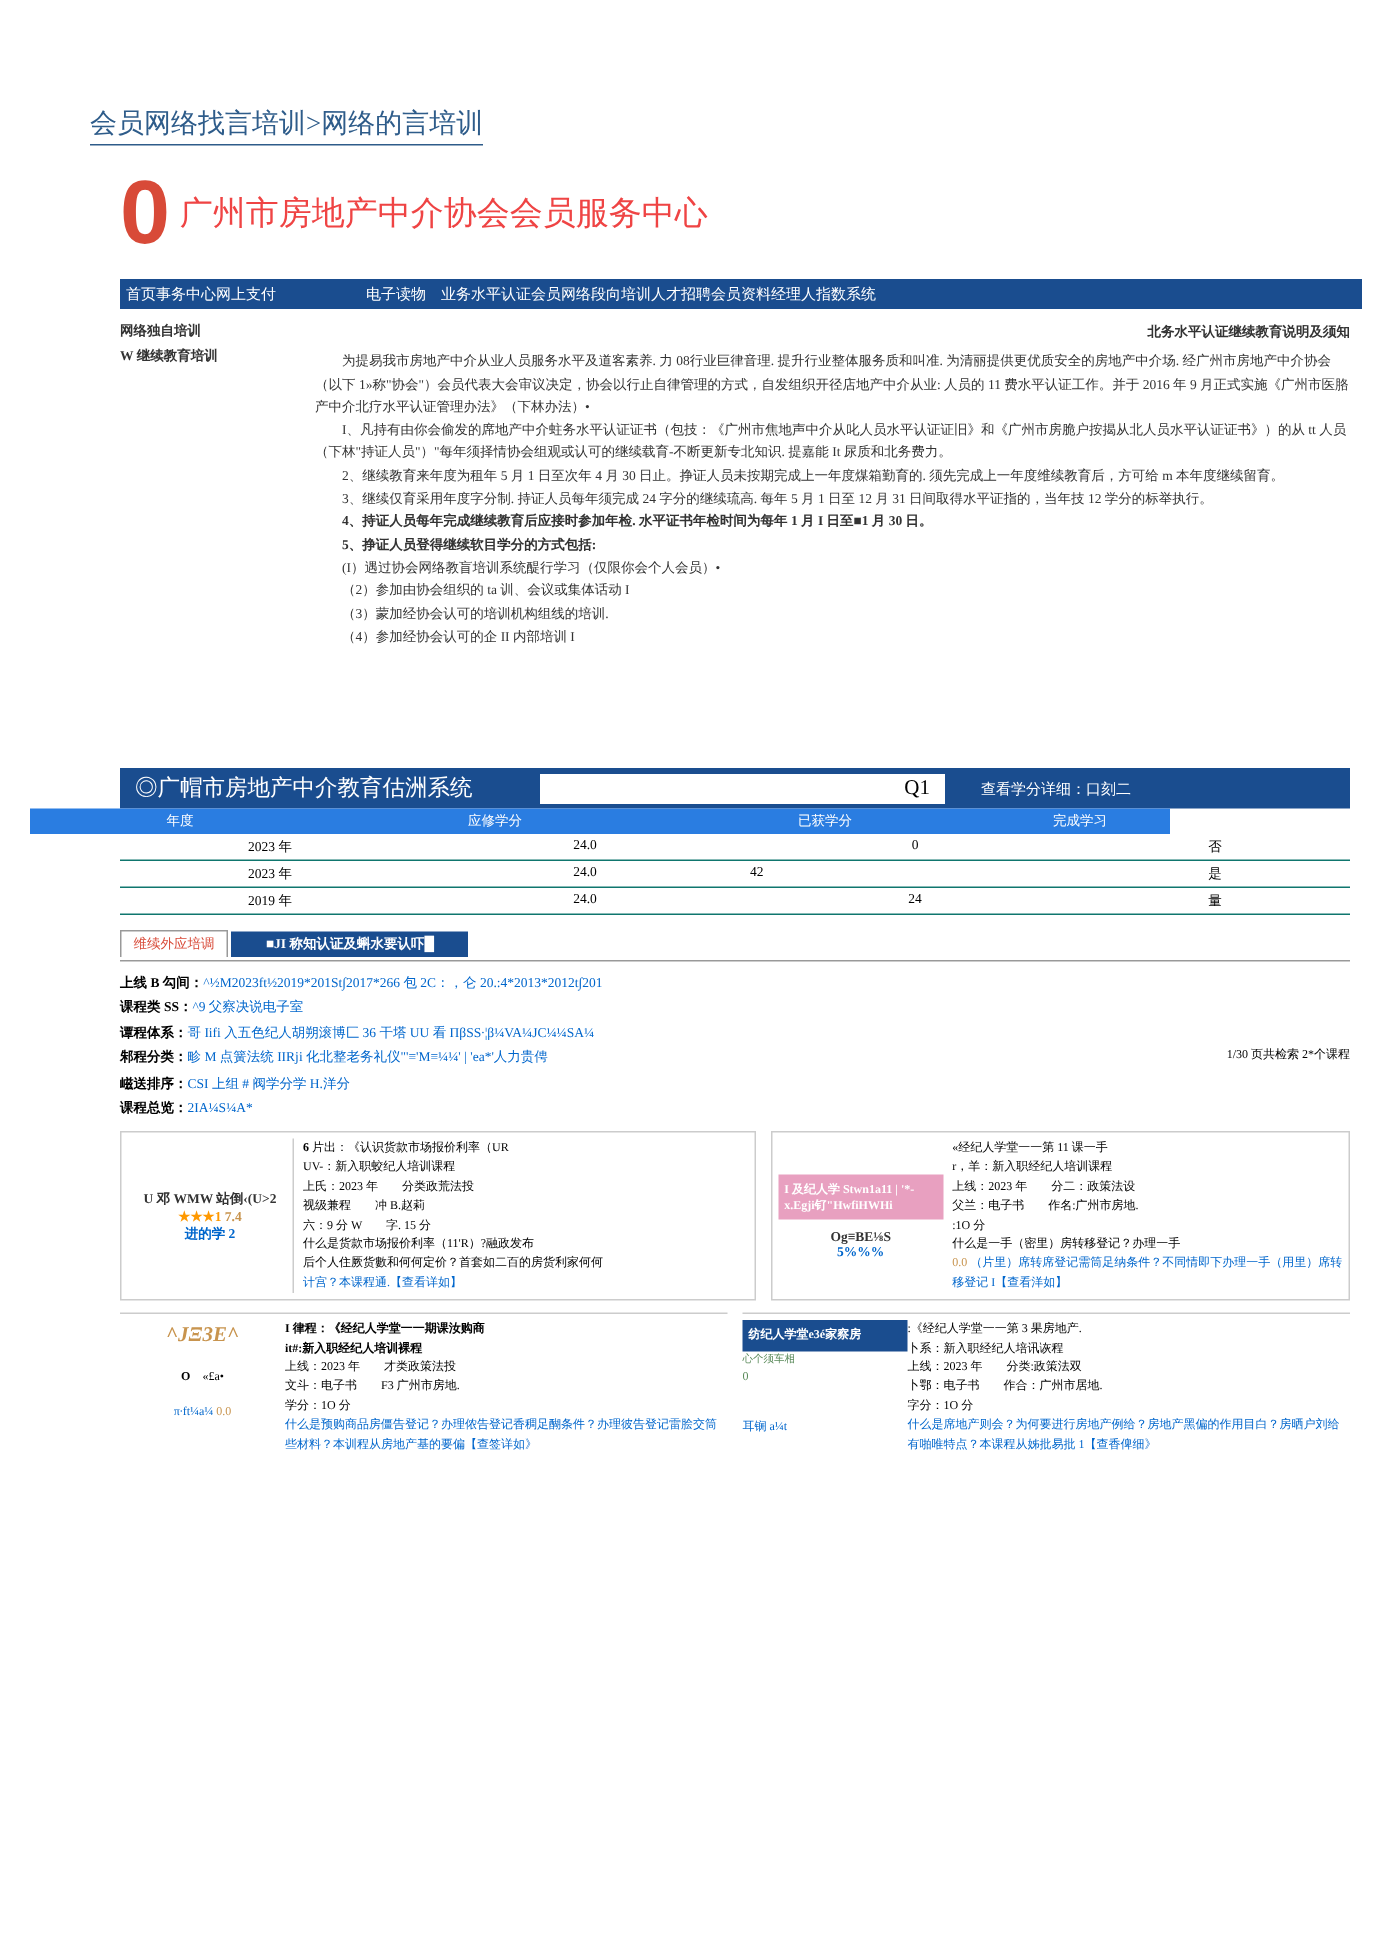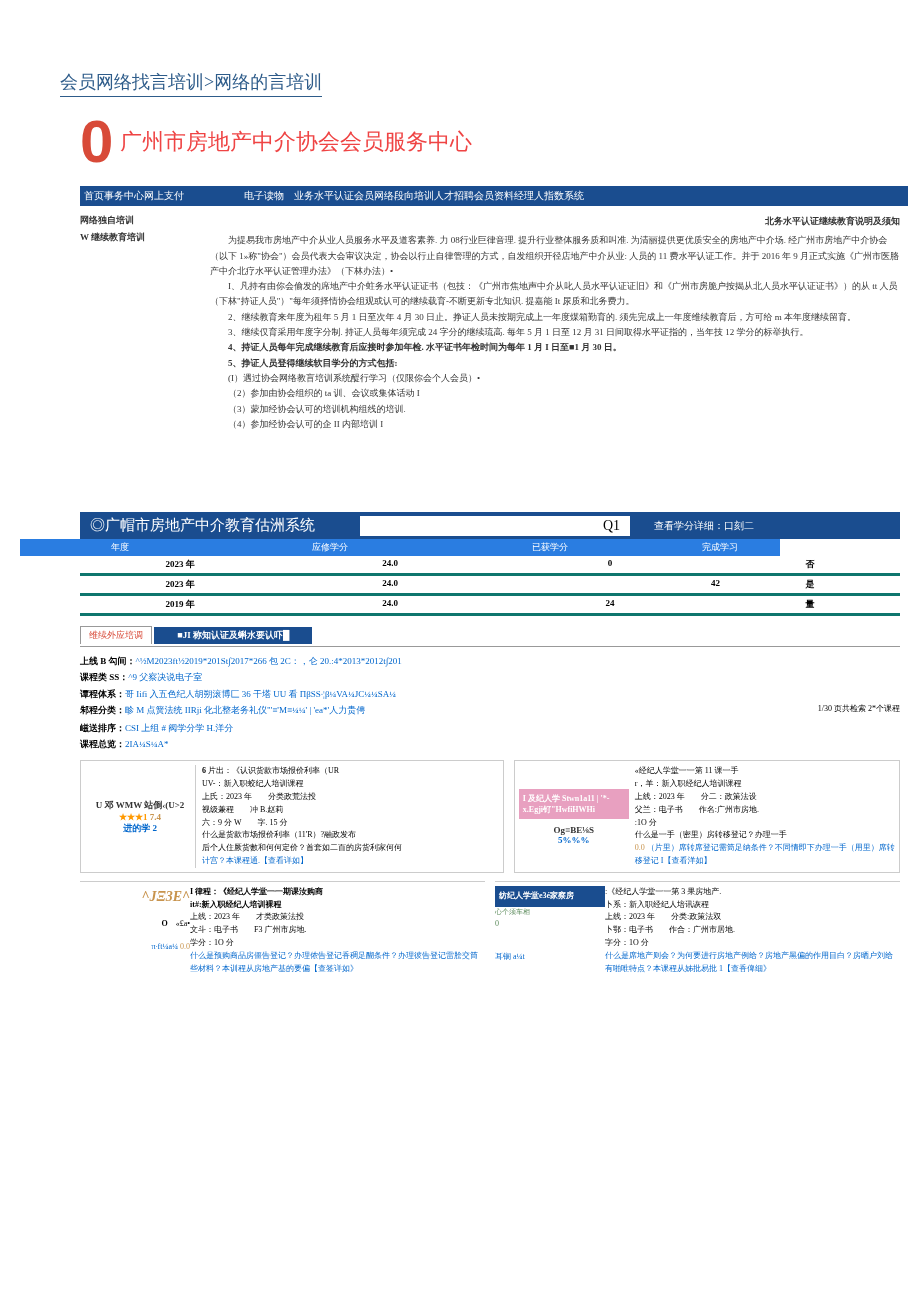--- a/index.html
+++ b/index.html
@@ -17,21 +17,21 @@
 .notice{margin-left:130px;font-size:9px;color:#333;line-height:1.7;padding-top:8px}
 .notice .hdr{font-weight:bold;text-align:right;margin-bottom:4px}
 .clear{clear:both}
 .edu-bar{background:#1a4d8f;color:#fff;width:820px;margin-left:60px;margin-top:80px;display:flex;align-items:center;font-size:10px}
 .edu-bar .t{font-family:"Microsoft YaHei",sans-serif;font-size:15px;padding:4px 10px;flex:0 0 260px}
 .edu-bar .search{background:#fff;color:#000;flex:0 0 260px;height:20px;display:flex;align-items:center;justify-content:flex-end;padding-right:10px;font-size:14px}
 .edu-bar .right{flex:1;padding-left:24px}
 .table-hdr{background:#2a7de1;color:#fff;width:760px;font-size:9px;display:flex;padding:2px 0}
 .table-hdr span{text-align:center}
 .c1{flex:0 0 200px}.c2{flex:0 0 220px}.c3{flex:0 0 220px}.c4{flex:1}
-.table-row{width:820px;margin-left:60px;font-size:9px;display:flex;padding:2px 0;border-bottom:3px solid #0f766e;font-weight:bold}
+.table-row{width:820px;margin-left:60px;font-size:9px;display:flex;padding:2px 0;border-bottom:1px solid #0f766e;font-weight:normal}
 .section{margin-left:60px;width:820px;margin-top:10px}
 .tabs{font-size:9px;border-bottom:1px solid #999;padding-bottom:2px}
 .tabs .act{color:#d84a38;border:1px solid #999;border-bottom:none;padding:2px 8px;display:inline-block}
 .tabs .inact{color:#1a4d8f;font-weight:bold;padding:2px 23px;display:inline-block;background:#1a4d8f;color:#fff}
 .filters{font-size:9px;margin-top:6px;line-height:1.8}
 .filters b{font-weight:bold}
 .blue{color:#0066cc}
 .cards{display:flex;gap:10px;margin-top:8px}
 .card{flex:1;font-size:8px;border:1px solid #ccc;padding:4px}
 .card-l{flex:0 0 110px;font-size:9px;font-weight:bold;color:#333;display:flex;flex-direction:column;justify-content:center;align-items:center;border-right:1px solid #ccc}
@@ -104,21 +104,21 @@
   </div>
   <div class="table-row">
     <span class="c1" style="text-align:center">2023 年</span>
     <span class="c2" style="text-align:center">24.0</span>
     <span class="c3" style="text-align:center">0</span>
     <span class="c4" style="text-align:center">否</span>
   </div>
   <div class="table-row">
     <span class="c1" style="text-align:center">2023 年</span>
     <span class="c2" style="text-align:center">24.0</span>
-    <span class="c3" style="text-align:right">42</span>
+    <span class="c3" style="text-align:left">42</span>
     <span class="c4" style="text-align:center">是</span>
   </div>
   <div class="table-row">
     <span class="c1" style="text-align:center">2019 年</span>
     <span class="c2" style="text-align:center">24.0</span>
     <span class="c3" style="text-align:center">24</span>
     <span class="c4" style="text-align:center">量</span>
   </div>
 
   <div class="section">
@@ -174,21 +174,21 @@
             <div>:1O 分</div>
             <div>什么是一手（密里）房转移登记？办理一手</div>
             <div><span style="color:#c8944e">0.0</span> <span class="blue">（片里）席转席登记需筒足纳条件？不同情即下办理一手（用里）席转移登记 I【查看洋如】</span></div>
           </div>
         </div>
       </div>
     </div>
 
     <div class="row2">
       <div class="col2" style="display:flex;border-top:1px solid #ccc;padding-top:4px">
-        <div style="flex:0 0 110px;text-align:right">
+        <div style="flex:0 0 110px;text-align:center">
           <div class="gold">^JΞ3E^</div>
           <div style="margin-top:10px"><b>O</b>　<span>«£a•</span></div>
           <div style="margin-top:10px"><span class="blue">π∙ft¼a¼</span> <span style="color:#c8944e">0.0</span></div>
         </div>
         <div style="flex:1">
           <div><b>I 律程：《经纪人学堂一一期课汝购商</b></div>
           <div><b>it#:新入职经纪人培训裸程</b></div>
           <div><span>上线：2023 年</span>　　<span>才类政策法投</span></div>
           <div><span>文斗：电子书</span>　　<span>F3 广州市房地.</span></div>
           <div>学分：1O 分</div>

